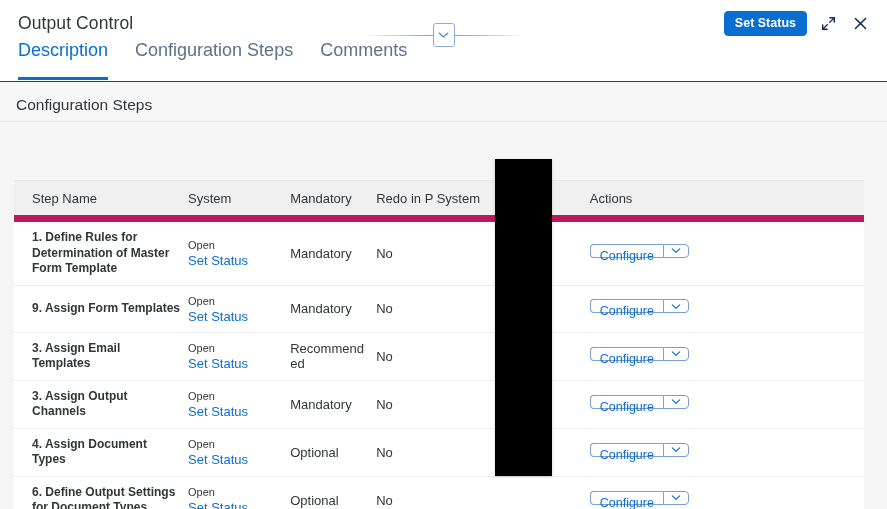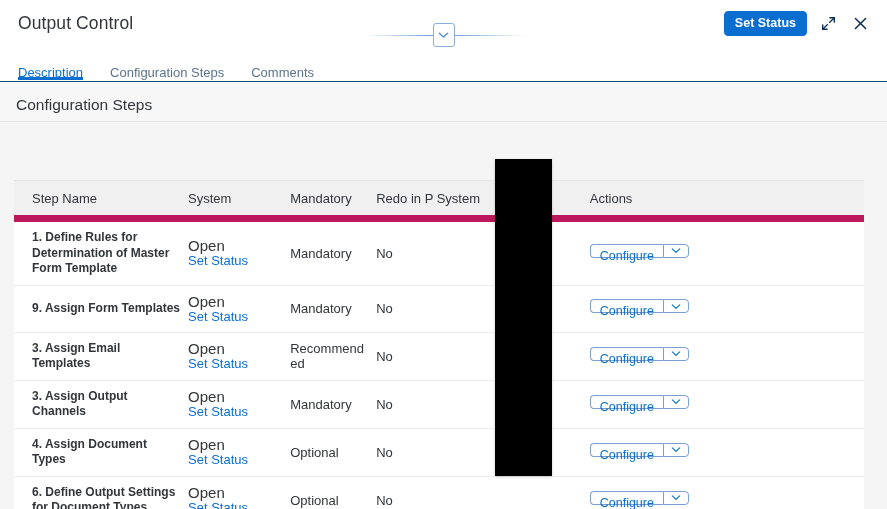--- a/index.html
+++ b/index.html
@@ -124,23 +124,23 @@
 
   
   .tabbar {
     display: flex;
     align-items: flex-end;
     height: 34px;
     padding: 0 0 0 18px;
     gap: 0;
   }
   .tab {
-    font-size: 13px;
+    font-size: 18px;
     color: #5b738b;
-    padding: 0 14px 0 0;
+    padding: 0 14px 19px 0;
     margin-right: 13px;
     cursor: pointer;
     position: relative;
     white-space: nowrap;
     background: transparent;
     border: none;
     font-family: "Liberation Sans", sans-serif;
   }
   .tab.active {
     color: #0a6ed1;
@@ -228,21 +228,21 @@
     line-height: 15.5px;
     font-size: 12px;
   }
 
   .status-cell {
     line-height: 15px;
   }
   .status-value {
     display: block;
     color: #32363a;
-    font-size: 15px;
+    font-size: 11px;
   }
   .set-status-link {
     display: block;
     color: #0a6ed1;
     font-size: 13px;
     cursor: pointer;
     text-decoration: none;
   }
 
   .mandatory-cell {

